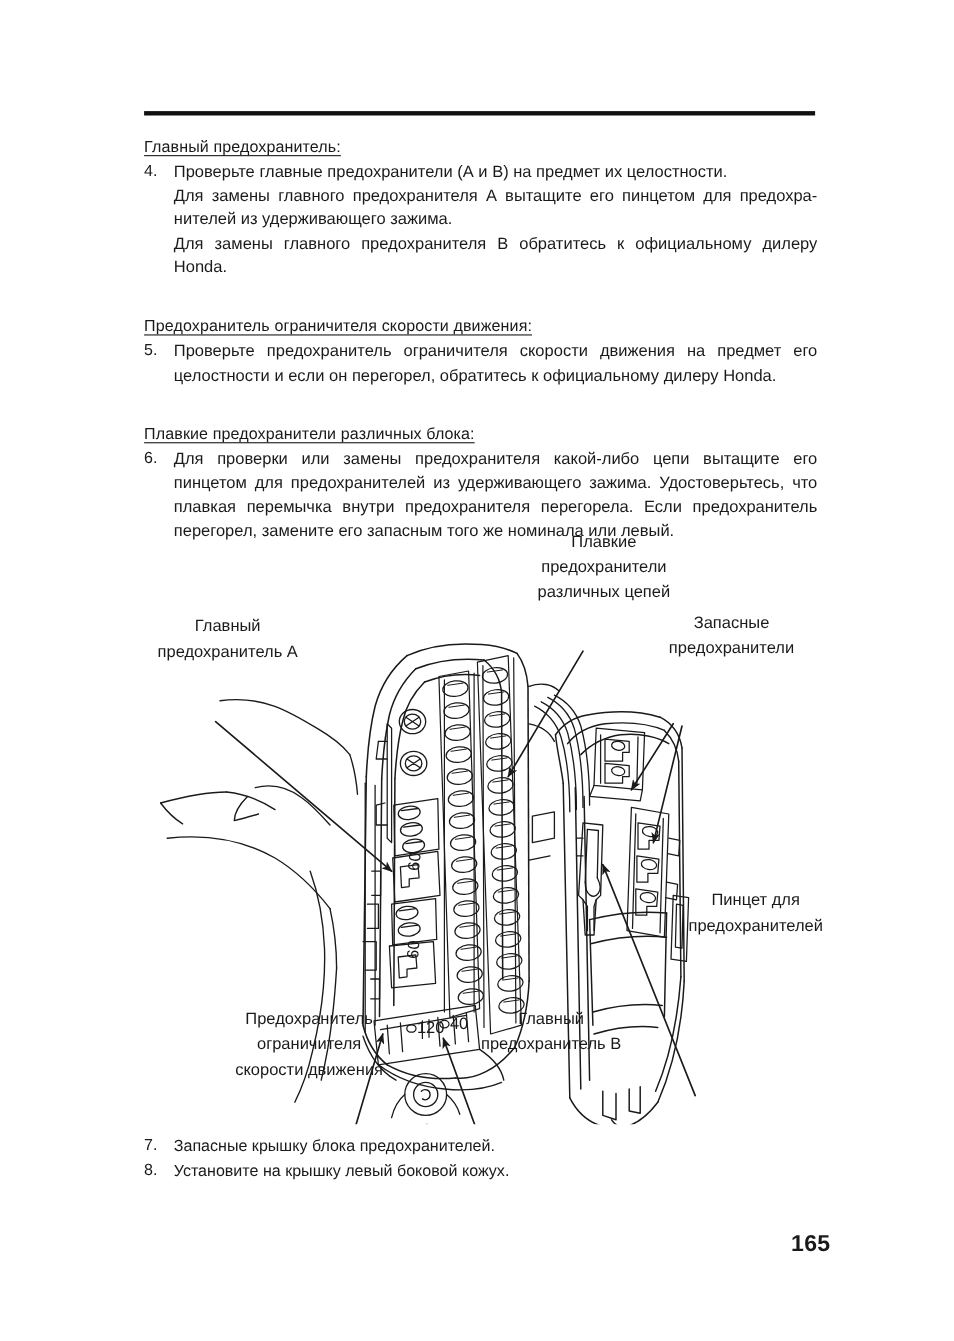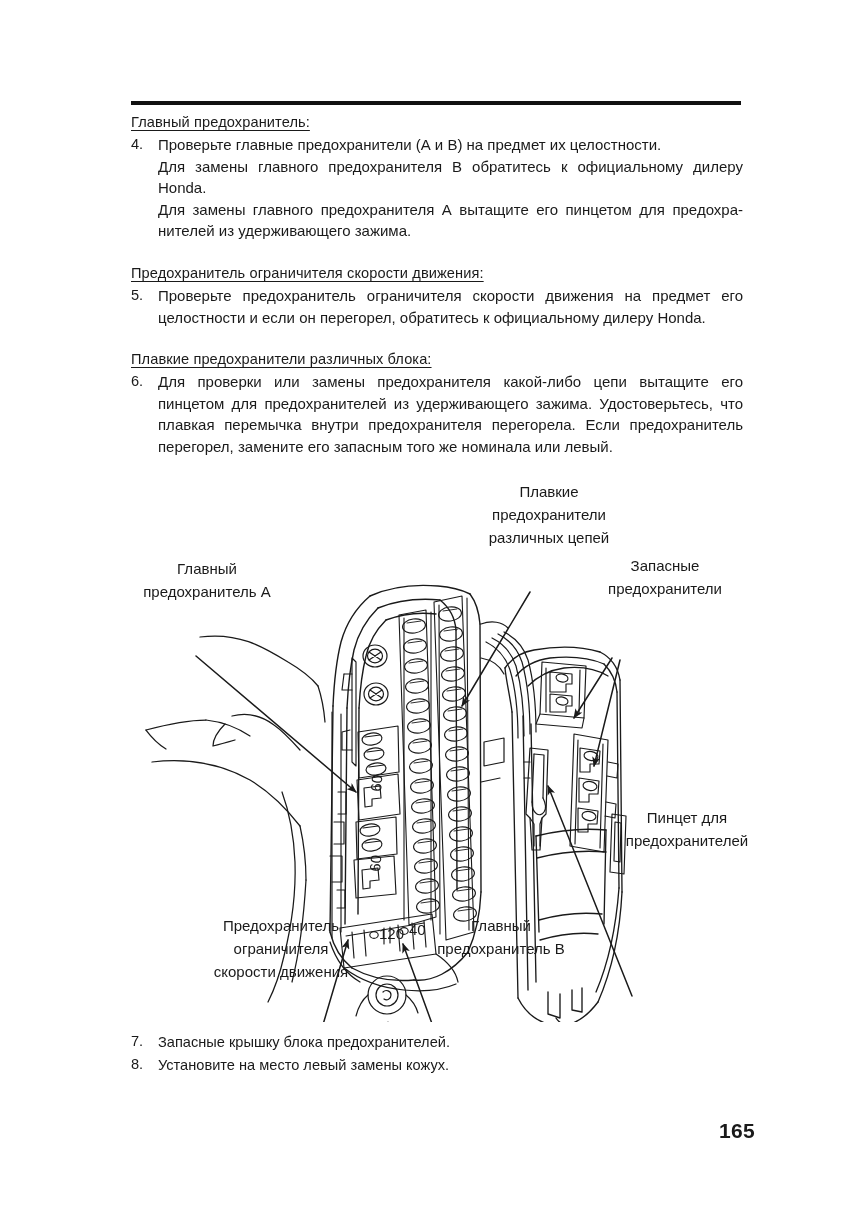--- a/index.html
+++ b/index.html
@@ -41,21 +41,21 @@
     width: 612px;
   }
 
   .sub-head {
     font-size: 14.6px;
     line-height: 20px;
     letter-spacing: 0.1px;
     text-decoration: underline;
     text-underline-offset: 2.5px;
     text-decoration-thickness: 1px;
-    margin: 0 0 2px 0;
+    margin: 12px 0 2px 0;
     white-space: nowrap;
   }
 
   .item {
     display: flex;
     align-items: flex-start;
     margin: 0;
   }
   .item-num {
     flex: 0 0 auto;
@@ -127,22 +127,22 @@
   <div class="header-rule"></div>
 
   <div class="text-col">
 
     <div>
       <div class="sub-head">Главный предохранитель:</div>
       <div class="item">
         <div class="item-num">4.</div>
         <div class="item-body">
           <p>Проверьте главные предохранители (А и В) на предмет их целостности.</p>
+          <p class="just">Для замены главного предохранителя А вытащите его пинцетом для предохра-нителей из удерживающего зажима.</p>
           <p class="just">Для замены главного предохранителя В обратитесь к официальному дилеру Honda.</p>
-          <p class="just">Для замены главного предохранителя А вытащите его пинцетом для предохра-нителей из удерживающего зажима.</p>
         </div>
       </div>
     </div>
 
     <div class="gap-a"></div>
 
     <div>
       <div class="sub-head">Предохранитель ограничителя скорости движения:</div>
       <div class="item">
         <div class="item-num">5.</div>
@@ -477,19 +477,19 @@
     </svg>
   </div>
 
   <div class="tail">
     <div class="item">
       <div class="item-num">7.</div>
       <div class="item-body">Запасные крышку блока предохранителей.</div>
     </div>
     <div class="item">
       <div class="item-num">8.</div>
-      <div class="item-body">Установите на место левый замены кожух.</div>
+      <div class="item-body">Установите на крышку левый боковой кожух.</div>
     </div>
   </div>
 
   <div class="page-number">165</div>
 
 </div>
 
 </body></html>

